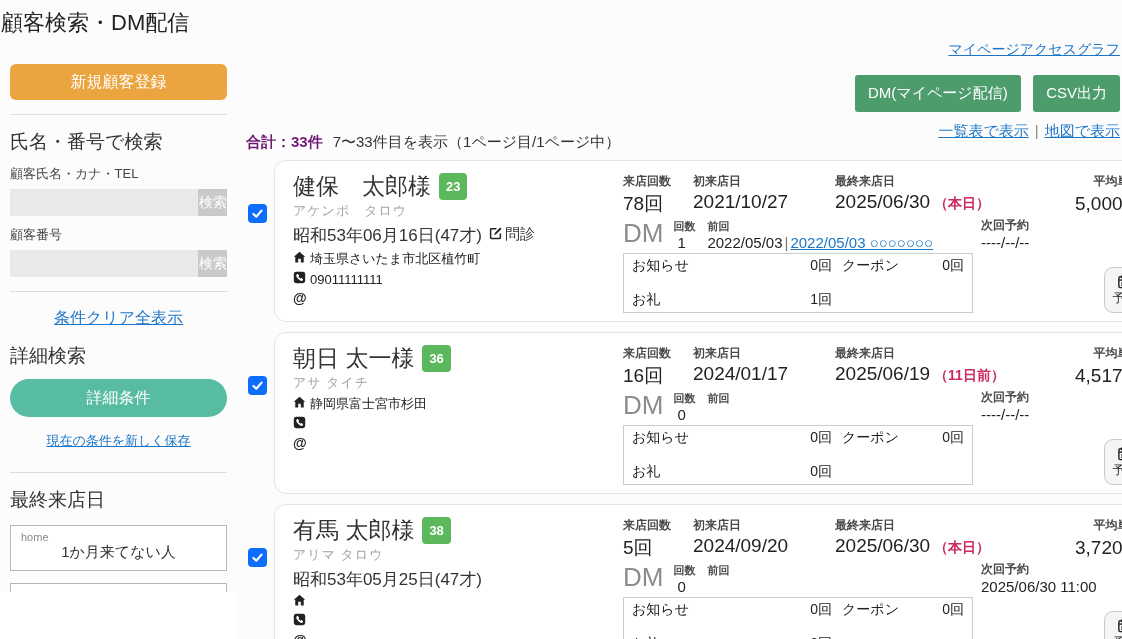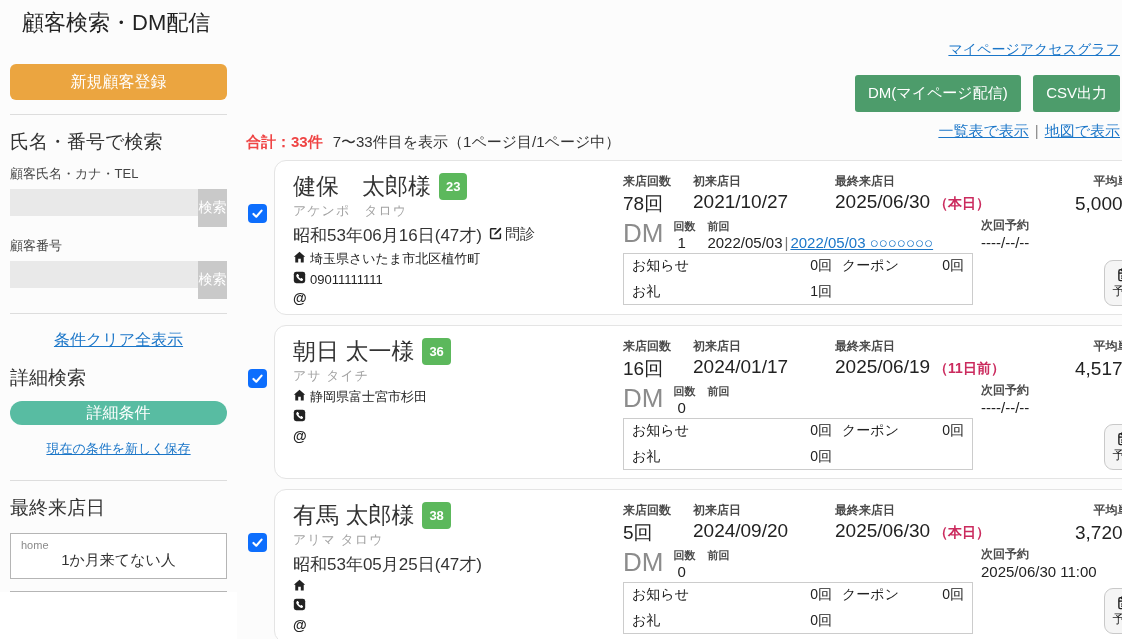--- a/index.html
+++ b/index.html
@@ -4,45 +4,45 @@
 <style>
   * { margin:0; padding:0; box-sizing:border-box; }
   html,body { width:1122px; height:639px; }
   body {
     position:relative; overflow:hidden; background:#fcfcfc;
     font-family:"Liberation Sans","DejaVu Sans",sans-serif; color:#2b2b2b;
   }
   a { color:#1b76c8; text-decoration:underline; cursor:pointer; }
 
   
-  .page-title { position:absolute; left:22px; top:8px; font-size:22px; color:#222; font-weight:400; }
+  .page-title { position:absolute; left:1px; top:8px; font-size:22px; color:#222; font-weight:400; }
 
   
   .sidebar { position:absolute; left:0; top:52px; width:237px; padding:0 10px; }
   .btn-orange {
     display:block; width:217px; height:36px; margin:12px 0 0 0;
     background:#eba540; color:#fff; border:none; border-radius:6px;
     font-size:16px; cursor:pointer; font-family:inherit;
   }
   .sb-hr { border:none; border-top:1px solid #ddd; margin:14px 0 0 0; }
   .sb-heading { font-size:19px; color:#333; margin-top:14px; font-weight:400; }
   .sb-label { font-size:13px; color:#444; margin-top:10px; }
   .input-group { display:flex; margin-top:6px; }
   .input-group input {
     flex:1; height:27px; border:none; background:#e9e9e9; outline:none;
     font-size:13px; padding:0 6px; font-family:inherit;
   }
   .btn-search {
-    width:48px; height:38px; border:none; background:#c9c9c9; color:#fff;
-    font-size:14px; cursor:pointer; font-family:inherit;
+    width:48px; height:27px; border:none; background:#c9c9c9; color:#fff;
+    font-size:14px; cursor:pointer; font-family:inherit;text-align:right;
   }
   .sb-link-center { text-align:center; margin-top:16px; font-size:16px; }
   .sb-link-center a { font-size:16px; }
   .btn-teal-pill {
-    display:block; width:217px; height:24px; margin:10px 0 0 0;
+    display:block; width:217px; height:38px; margin:10px 0 0 0;
     background:#58bca2; color:#fff; border:none; border-radius:20px;
     font-size:16px; cursor:pointer; font-family:inherit;
   }
   .save-link { text-align:center; margin-top:14px; }
   .save-link a { font-size:13px; }
   .saved-box {
     margin-top:12px; background:#fff; border:1px solid #b5b5b5;
     padding:5px 10px; cursor:pointer; min-height:46px;
   }
   .saved-box .cond-name { font-size:11px; color:#8a8a8a; }
@@ -57,21 +57,21 @@
   .btn-green {
     background:#4d9c6b; color:#fff; border:none; border-radius:3px;
     font-size:15px; padding:9px 13px; margin-left:8px; cursor:pointer; font-family:inherit;
   }
   .view-links { margin-top:10px; font-size:15px; }
   .view-links .sep { color:#888; text-decoration:none; margin:0 6px; }
 
   
   .results { position:absolute; left:246px; top:133px; width:872px; }
   .results-header { font-size:15px; margin-bottom:8px; white-space:nowrap; }
-  .total { color:#ef4444; font-weight:bold; margin-right:10px; }
+  .total { color:#701a75; font-weight:bold; margin-right:10px; }
   .range { color:#333; }
 
   .card-row { display:flex; align-items:flex-start; margin-bottom:10px; position:relative; }
   .checkbox {
     width:19px; height:19px; background:#0d6efd; border-radius:4px;
     margin:44px 7px 0 2px; flex:none; display:flex; align-items:center; justify-content:center; cursor:pointer;
   }
   .card {
     flex:1; background:#fff; border:1px solid #e4e4e4; border-radius:12px;
     padding:10px 10px 8px 18px; display:flex; min-height:128px; position:relative;
@@ -111,21 +111,21 @@
   .dm-sep { color:#777; }
   .dm-link { font-size:15px; white-space:nowrap; }
 
   .next-res { position:absolute; left:358px; top:46px; width:150px; }
   .next-res .lbl { font-size:12px; font-weight:bold; color:#4a4a4a; }
   .next-res .val { font-size:15px; color:#222; white-space:nowrap; }
 
   .counts-box {
     margin-top:2px; border:1px solid #ccc; width:350px;
     display:grid; grid-template-columns:108px 92px 104px 1fr;
-    font-size:14px; color:#222; padding:3px 8px; row-gap:8px;
+    font-size:14px; color:#222; padding:3px 8px; row-gap:16px;
   }
   .counts-box .v { text-align:right; }
 
   .reserve-btn {
     position:absolute; right:0px; bottom:0px; width:42px; height:46px;
     background:#f5f5f5; border:1px solid #c9c9c9; border-radius:9px;
     display:flex; flex-direction:column; align-items:center; justify-content:center;
     cursor:pointer; font-family:inherit; color:#222; gap:1px;
   }
   .reserve-btn .rlabel { font-size:12px; }

